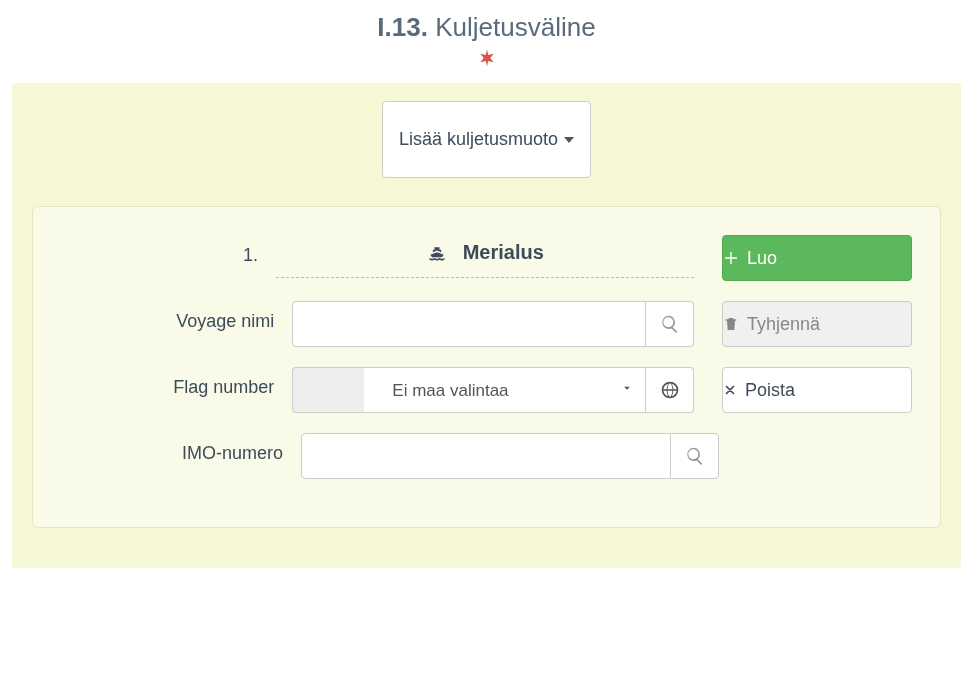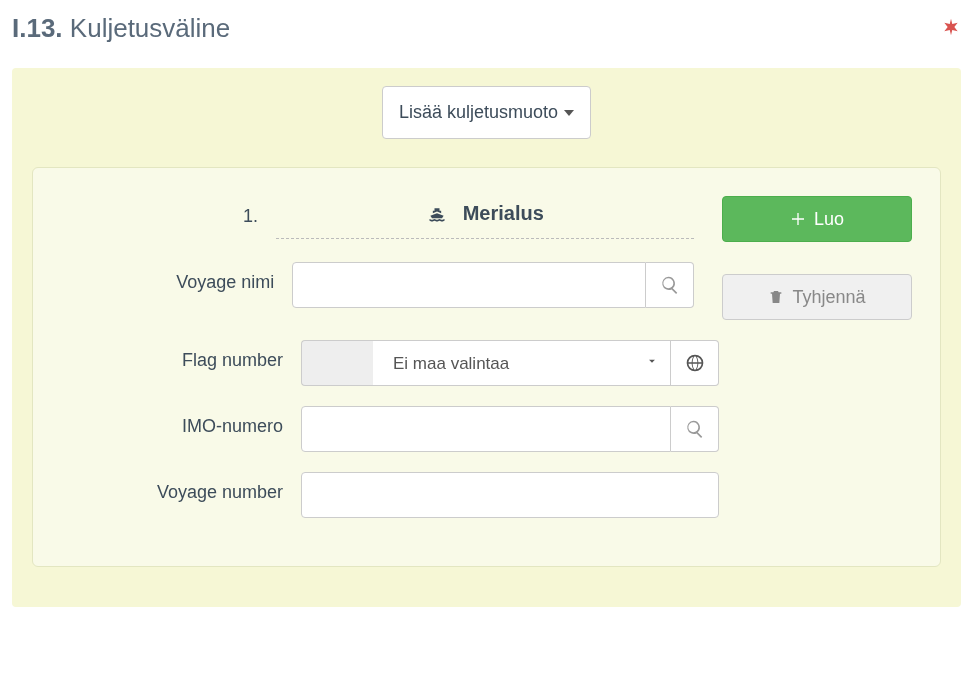--- a/index.html
+++ b/index.html
@@ -6,21 +6,22 @@
     body {
       font-family: "Helvetica Neue", Helvetica, Arial, sans-serif;
       background: #fff;
       padding: 12px;
       color: #333;
     }
     .section-header {
       display: flex;
       justify-content: space-between;
       align-items: center;
-      margin-bottom: 24px;
+      margin-bottom: 8px;
+      flex-direction: column;
     }
     .section-title {
       font-size: 26px;
       color: #5a6a7a;
       font-weight: 400;
     }
     .section-title b {
       font-weight: 700;
     }
     .asterisk {
@@ -37,21 +38,21 @@
       text-align: center;
       margin-bottom: 28px;
     }
     .btn {
       display: inline-flex;
       align-items: center;
       justify-content: center;
       background: #fff;
       border: 1px solid #ccc;
       border-radius: 4px;
-      padding: 14px 16px;
+      padding: 26px 16px;
       font-size: 18px;
       color: #3d4c5a;
       cursor: pointer;
       font-family: inherit;
       line-height: 1.3;
     }
     .caret {
       display: inline-block;
       width: 0; height: 0;
       margin-left: 6px;
@@ -109,21 +110,21 @@
       display: inline-block;
       vertical-align: middle;
       margin-right: 10px;
     }
     .form-control {
       width: 100%;
       height: 46px;
       border: 1px solid #ccc;
       border-radius: 4px;
       font-size: 17px;
-      padding: 0 20px;
+      padding: 0 28px;
       background: #fff;
       font-family: inherit;
       color: #555;
     }
     .input-group {
       display: flex;
       width: 100%;
     }
     .input-group .form-control {
       border-top-right-radius: 0;
@@ -168,39 +169,37 @@
       right: 12px;
       top: 50%;
       transform: translateY(-50%);
       pointer-events: none;
     }
     .btn-action {
       width: 190px;
       height: 46px;
       display: flex;
       align-items: center;
-      justify-content: center;
       border: 1px solid #ccc;
       border-radius: 4px;
       font-size: 18px;
       color: #3d4c5a;
       background: #fff;
       cursor: pointer;
       font-family: inherit;
       gap: 8px;
     }
     .btn-action.success {
       background: #5cb85c;
       border-color: #4cae4c;
       color: #fff;
     }
     .btn-action.disabled {
       background: #f0f0f0;
       color: #888;
-      margin-top: 12px;
     }
     .globe-icon, .search-icon, .plus-icon, .trash-icon, .x-icon {
       display: inline-flex;
     }
   </style>
 </head>
 <body>
 
 <div class="section-header">
   <div class="section-title">
@@ -291,40 +290,44 @@
           </div>
           <button class="addon-btn">
             <span class="globe-icon">
               <svg width="20" height="20" viewBox="0 0 24 24">
                   <path fill="#555" d="M12 2a10 10 0 100 20 10 10 0 000-20zm7.9 9H16c-.2-2.6-.9-4.9-1.9-6.5A8 8 0 0119.9 11zM12 4c1.2 0 2.6 2.8 2.9 7H9.1C9.4 6.8 10.8 4 12 4zM9.9 4.5C8.9 6.1 8.2 8.4 8 11H4.1A8 8 0 019.9 4.5zM4.1 13H8c.2 2.6.9 4.9 1.9 6.5A8 8 0 014.1 13zM12 20c-1.2 0-2.6-2.8-2.9-7h5.8c-.3 4.2-1.7 7-2.9 7zm2.1-.5c1-1.6 1.7-3.9 1.9-6.5h3.9a8 8 0 01-5.8 6.5z"></path>
                 </svg>
             </span>
           </button>
         </div>
       </div>
+      <div class="col-actions">
+        <button class="btn-action">
+          <span class="x-icon">
+            <svg width="14" height="14" viewBox="0 0 24 24">
+                <path fill="#3d4c5a" d="M18 6L6 18M6 6l12 12" stroke="#3d4c5a" stroke-width="3" stroke-linecap="round"></path>
+              </svg>
+          </span>
+          <span>Poista</span>
+        </button>
+      </div>
     </div>
 
     <div class="row">
       <div class="col-label">IMO-numero</div>
       <div class="col-control">
         <div class="input-group">
           <input class="form-control" type="text" value="" style="">
           <button class="addon-btn">
             <span class="search-icon">
               <svg width="20" height="20" viewBox="0 0 24 24">
                   <path fill="#999" d="M10 2a8 8 0 015.3 13.9l5.4 5.4-1.4 1.4-5.4-5.4A8 8 0 1110 2zm0 2a6 6 0 100 12 6 6 0 000-12z"></path>
                 </svg>
             </span>
           </button>
         </div>
       </div>
     </div>
 
-    <div class="row">
-      <div class="col-label">Voyage number</div>
-      <div class="col-control">
-        <input class="form-control" type="text" value="" style="">
-      </div>
-    </div>
 
 
   </div>
 </div>
 
 </body></html>

